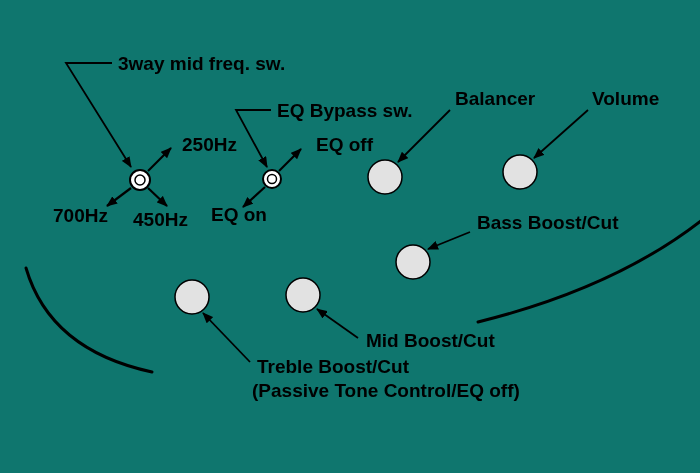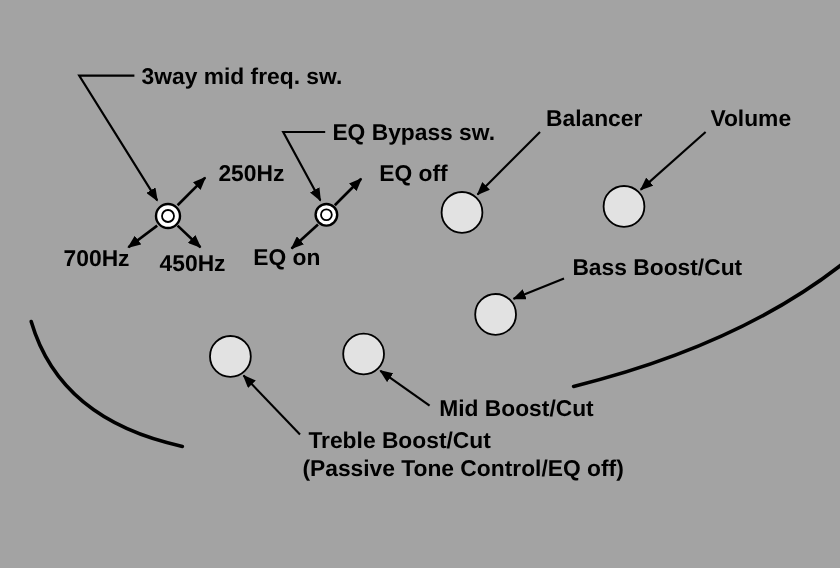--- a/index.html
+++ b/index.html
@@ -4,21 +4,21 @@
 <style>
   html, body {
     margin: 0;
     padding: 0;
     background: #ffffff;
   }
   .stage {
     position: relative;
     width: 700px;
     height: 473px;
-    background: #a3a3a3;
+    background: #0f766e;
     overflow: hidden;
   }
   svg text {
     font-family: "Liberation Sans", "DejaVu Sans", sans-serif;
     font-weight: bold;
     font-size: 19px;
     fill: #000000;
   }
   .leader {
     fill: none;

